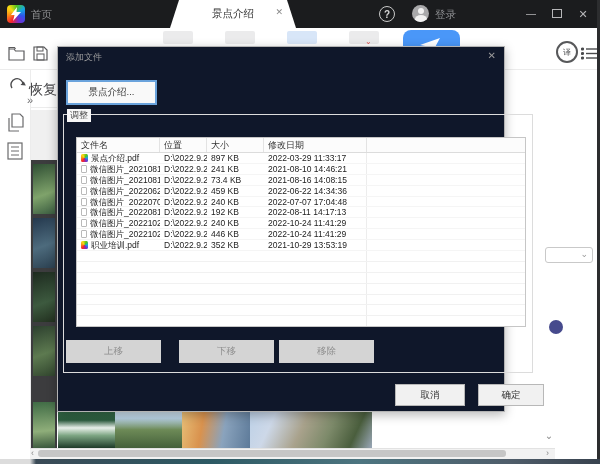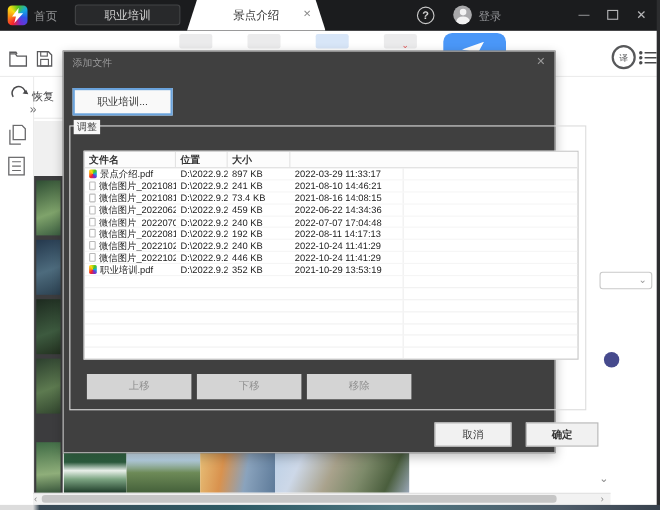--- a/index.html
+++ b/index.html
@@ -41,21 +41,21 @@
   #ghost-3 { background:#d8e6f8; }
   #red-caret { left:365px; top:37px; color:#e05252; font-size:8px; z-index:1; }
   #blue-btn { left:403px; top:30px; width:57px; height:30px; border-radius:8px; background:var(--accent-blue); z-index:2; }
   #blue-btn svg { position:absolute; left:17px; top:8px; }
   #seal-icon { left:556px; top:41px; width:22px; height:22px; border:2px solid #57585a; border-radius:50%;
     display:flex; align-items:center; justify-content:center; font-size:8px; color:#57585a; z-index:2; }
   #list-menu-icon { left:581px; top:46px; z-index:2; }
 
   
   .tool-icon { z-index:2; }
-  #restore-label { left:29px; top:81px; font-size:10px; color:#3f3f41; z-index:2; }
+  #restore-label { left:29px; top:81px; font-size:14px; color:#3f3f41; z-index:2; }
   #expand-glyph { left:27px; top:94px; font-size:11px; color:#707072; z-index:2; }
 
   
   #left-rail { left:0; top:70px; width:31px; height:385px; background:#fff; border-right:1px solid #ececec; z-index:1; }
   #thumb-panel { left:31px; top:110px; width:26px; height:345px; background:#f0f0f0; z-index:1; }
   #thumb-panel .dark { position:absolute; left:0; top:50px; width:26px; height:295px; background:var(--panel-dark); }
   .thumb { position:absolute; left:2px; width:22px; height:50px; }
   #thumb-1 { top:54px; background:linear-gradient(160deg,#2e4d33,#7fa36b 60%,#3a5c40); }
   #thumb-2 { top:108px; background:linear-gradient(160deg,#24384d,#4d6b7d 55%,#2b4050); }
   #thumb-3 { top:162px; background:linear-gradient(160deg,#1d2a1f,#3d5a3f 60%,#22301f); }
@@ -77,72 +77,69 @@
 
   
   #bg-dropdown { left:545px; top:247px; width:48px; height:16px; background:#fff; border:1px solid #c9c9c9; border-radius:3px; z-index:5; }
   #bg-dropdown .chev { position:absolute; right:4px; top:1px; color:#9a9a9a; font-size:9px; }
   #purple-dot { left:549px; top:320px; width:14px; height:14px; border-radius:50%; background:var(--dot-purple); z-index:5; }
   #right-border { left:597px; top:0; width:3px; height:464px; background:#2c2d2f; z-index:25; }
   #bottom-strip { left:0; top:459px; width:600px; height:5px; z-index:25;
     background:linear-gradient(90deg,#dcdcdc 0 5%,#3a4a56 6%,#2d5a64 35%,#4d7580 60%,#4f5d6a 85%,#38424e); }
 
   
-  #dialog { left:57px; top:46px; width:448px; height:366px; background:#404040;
+  #dialog { left:57px; top:46px; width:448px; height:366px; background:#0f172a;
     border:1px solid #b3b3b3; box-shadow:0 3px 10px rgba(0,0,0,.28); z-index:10; }
   #dialog .d-abs { position:absolute; }
   #dialog-title { left:8px; top:4px; font-size:9px; color:#9a9a9b; }
   #dialog-close { right:8px; top:3px; font-size:10px; color:#9a9a9a; }
   #add-files-btn { left:8px; top:33px; width:91px; height:25px; background:#f9f9f9;
     border:2px solid #6aa3dc; font-size:9.5px; color:#333;
     display:flex; align-items:center; justify-content:center; }
   #group-box { left:5px; top:67px; width:470px; height:259px; border:1px solid #dcdcdc; }
   #group-label { left:9px; top:62px; background:#f7f7f7; padding:0 3px; font-size:9px; color:#4a4a4a; }
 
   #file-table { left:18px; top:90px; width:450px; height:190px; background:#fff; border:1px solid #c6c6c6; overflow:hidden; }
   .t-row { display:grid; grid-template-columns:83px 47px 57px 103px 1fr; }
   #file-table-header { height:15px; background:#fcfcfc; border-bottom:1px solid #dcdcdc; }
   #file-table-header .t-cell { border-right:1px solid #e3e3e3; font-size:9px; color:#333;
-    padding:1px 0 0 4px; overflow:hidden; white-space:nowrap;font-weight:bold; }
+    padding:1px 0 0 4px; overflow:hidden; white-space:nowrap; }
   #file-table-header .t-cell:last-child { border-right:none; }
   .body-row { height:10.9px; border-bottom:1px solid #f5f5f5; }
   .body-row .t-cell { font-size:8.5px; color:#222; padding-left:4px; overflow:hidden;
     white-space:nowrap; line-height:10.5px; }
   .body-row .t-cell:nth-child(4) { border-right:1px solid #ededed; }
   .filler-row { height:10.9px; border-bottom:1px solid #f1f1f1; }
   .filler-row .t-cell:nth-child(4) { border-right:1px solid #ededed; }
   .row-icon { display:inline-block; width:7px; height:8px; vertical-align:-1px; margin-right:3px; }
   .row-icon.pdf { border-radius:1.5px;
     background:conic-gradient(from 210deg,#f5222d,#fa8c16,#fadb14,#52c41a,#13a8e0,#722ed1,#f5222d); }
   .row-icon.file { width:6px; background:#fff; border:1px solid #b9b9b9; border-radius:1px; }
 
   .mv-btn { top:293px; width:95px; height:23px; background:#d4d4d4; color:#8e8e8e; border:none;
     font-size:9.5px; display:flex; align-items:center; justify-content:center;
     font-family:"Liberation Sans",sans-serif; }
-  #move-up-btn { left:21px;font-family:Liberation Serif, serif; } #move-down-btn { left:121px; } #remove-btn { left:221px; }
+  #move-up-btn { left:8px;font-family:Liberation Serif, serif; } #move-down-btn { left:121px; } #remove-btn { left:221px; }
   .footer-btn { top:337px; height:22px; background:#f1f1f1; border:1px solid #b8b8b8; color:#333;
     font-size:9.5px; display:flex; align-items:center; justify-content:center;
     font-family:"Liberation Sans",sans-serif; }
-  #cancel-btn { left:337px; width:70px; } #ok-btn { left:420px; width:66px;font-weight:bold; }
+  #cancel-btn { left:337px; width:70px; } #ok-btn { left:420px; width:66px; }
 </style>
 </head>
 <body>
 
 <div id="screen">
 
   <div id="titlebar" class="abs">
     <div id="app-logo" class="abs">
       <svg width="12" height="14" viewBox="0 0 12 14">
           <polygon points="7,0 1,8 4.5,8 3,14 11,5 6.5,5" fill="#ffffff"></polygon>
         </svg>
     </div>
     <span id="home-label" class="abs">首页</span>
-    <div id="tab-inactive" class="abs">
-      <span>职业培训</span>
-    </div>
     <div id="tab-active" class="abs">
       <span>景点介绍</span>
       <span id="tab-close">✕</span>
     </div>
     <div id="help-circle" class="abs">?</div>
     <div id="avatar" class="abs">
       <span class="head"></span>
       <span class="body"></span>
     </div>
     <span id="login-label" class="abs">登录</span>
@@ -236,29 +233,30 @@
   <div id="v-scroll-down" class="abs">⌄</div>
 
   <div id="bg-dropdown" class="abs">
     <span class="chev">⌄</span>
   </div>
   <div id="purple-dot" class="abs"></div>
 
   <div id="dialog" class="abs">
     <span id="dialog-title" class="d-abs">添加文件</span>
     <span id="dialog-close" class="d-abs">✕</span>
-    <div id="add-files-btn" class="d-abs">职业培训...</div>
+    <div id="add-files-btn" class="d-abs">景点介绍...</div>
     <div id="group-box" class="d-abs"></div>
     <span id="group-label" class="d-abs">调整</span>
 
     <div id="file-table" class="d-abs">
       <div id="file-table-header" class="t-row">
           <div class="t-cell">文件名</div>
           <div class="t-cell">位置</div>
           <div class="t-cell">大小</div>
+          <div class="t-cell">修改日期</div>
           <div class="t-cell"></div>
         </div>
       <div id="file-table-body">
           <div class="t-row body-row">
             <div class="t-cell"><span class="row-icon pdf"></span>景点介绍.pdf</div>
             <div class="t-cell">D:\2022.9.21...</div>
             <div class="t-cell">897 KB</div>
             <div class="t-cell">2022-03-29 11:33:17</div>
             <div class="t-cell"></div>
           </div>

